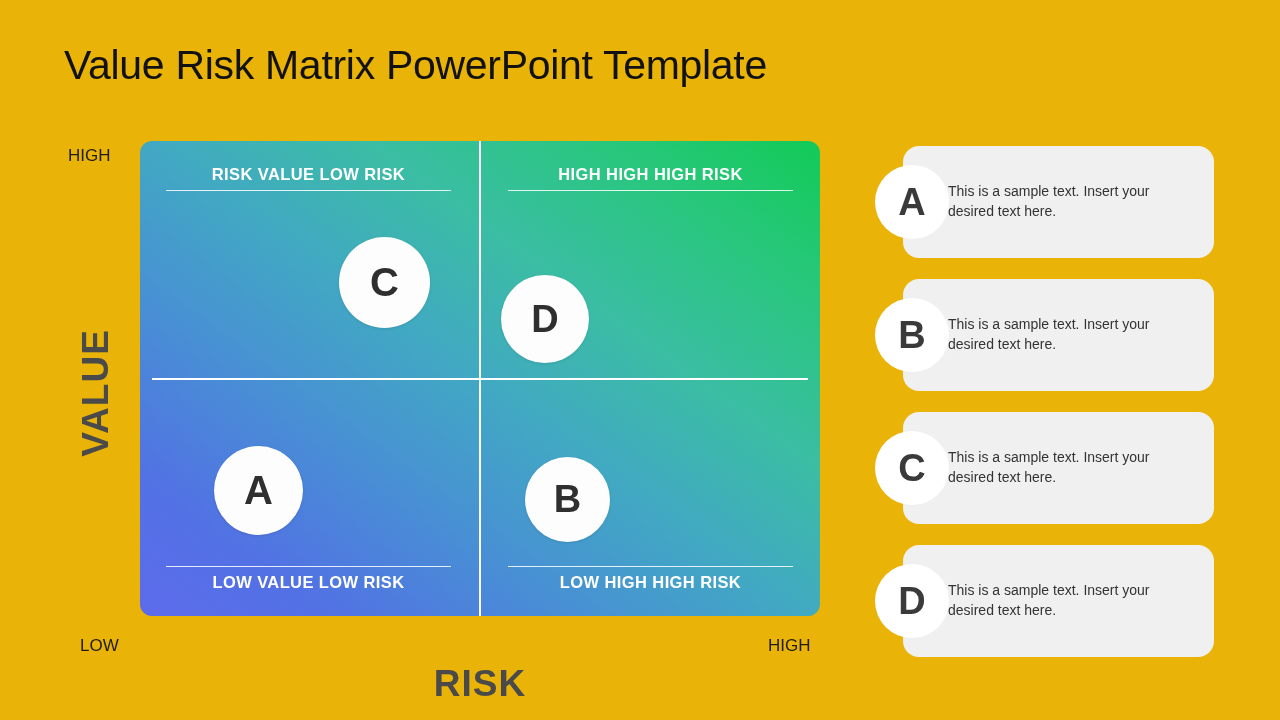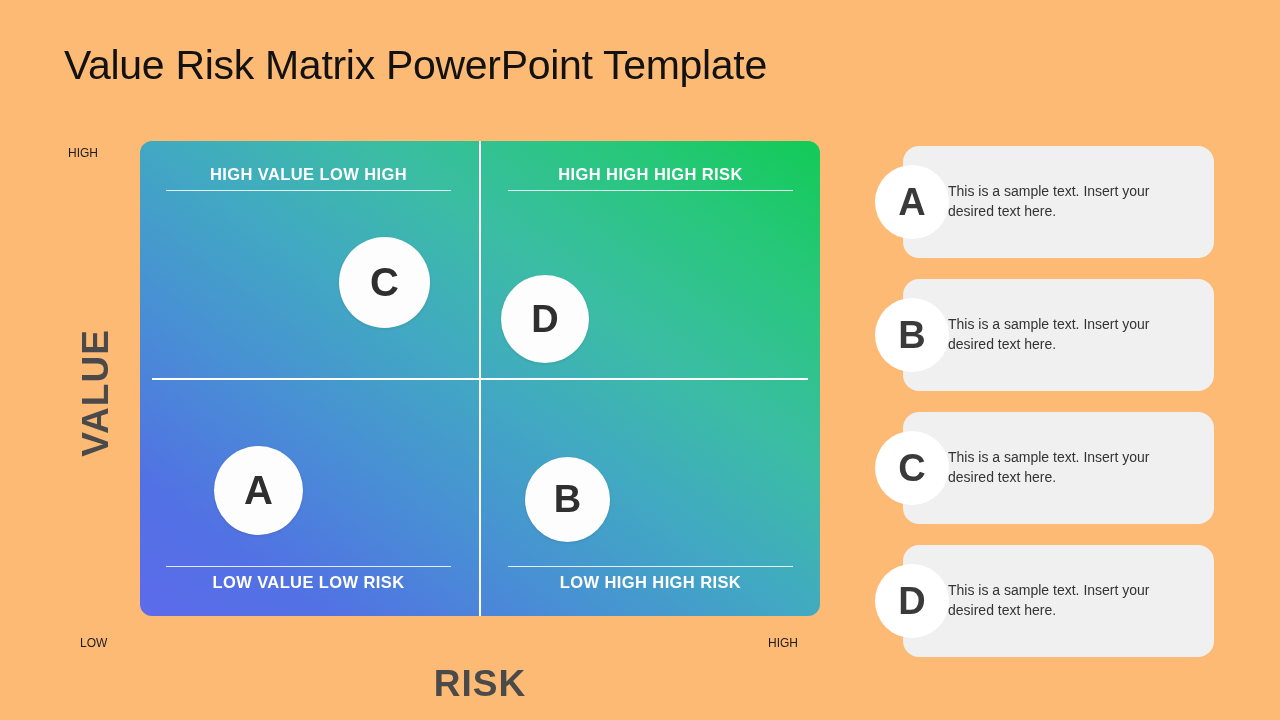--- a/index.html
+++ b/index.html
@@ -7,21 +7,21 @@
   html, body {
     width:1280px; height:720px;
     background:#ffffff;
     font-family:"Liberation Sans", sans-serif;
     overflow:hidden;
   }
 
   #slide {
     position:relative;
     width:1280px; height:720px;
-    background:#fdba74;
+    background:#eab308;
   }
 
   
   #slide-title {
     position:absolute;
     left:64px; top:42px;
     font-size:41px;
     font-weight:400;
     color:#121212;
     letter-spacing:-0.3px;
@@ -99,21 +99,21 @@
     box-shadow:0 1px 3px rgba(0,0,0,0.10);
   }
   #marker-a { left:74px;  top:305px; width:89px; height:89px; font-size:40px; }
   #marker-b { left:385px; top:316px; width:85px; height:85px; font-size:38px; }
   #marker-c { left:199px; top:96px;  width:91px; height:91px; font-size:40px; }
   #marker-d { left:361px; top:134px; width:88px; height:88px; font-size:38px; }
 
   
   .axis-tick {
     position:absolute;
-    font-size:12px;
+    font-size:17px;
     color:#1d1d1d;
     white-space:nowrap;
   }
   #tick-value-high { left:68px;  top:146px; }
   #tick-risk-low   { left:80px;  top:636px; }
   #tick-risk-high  { left:768px; top:636px; }
 
   #axis-value {
     position:absolute;
     left:-4px; top:372px;
@@ -194,21 +194,21 @@
 <div id="slide">
 
   <div id="slide-title">Value Risk Matrix PowerPoint Template</div>
 
   <div id="matrix">
 
     <div class="divider-v"></div>
     <div class="divider-h"></div>
 
     <div class="quad-label" id="quad-hvlr">
-      <div class="txt">HIGH VALUE LOW HIGH</div>
+      <div class="txt">RISK VALUE LOW RISK</div>
       <div class="rule"></div>
     </div>
 
     <div class="quad-label" id="quad-hvhr">
       <div class="txt">HIGH HIGH HIGH RISK</div>
       <div class="rule"></div>
     </div>
 
     <div class="quad-label" id="quad-lvlr">
       <div class="rule"></div>

